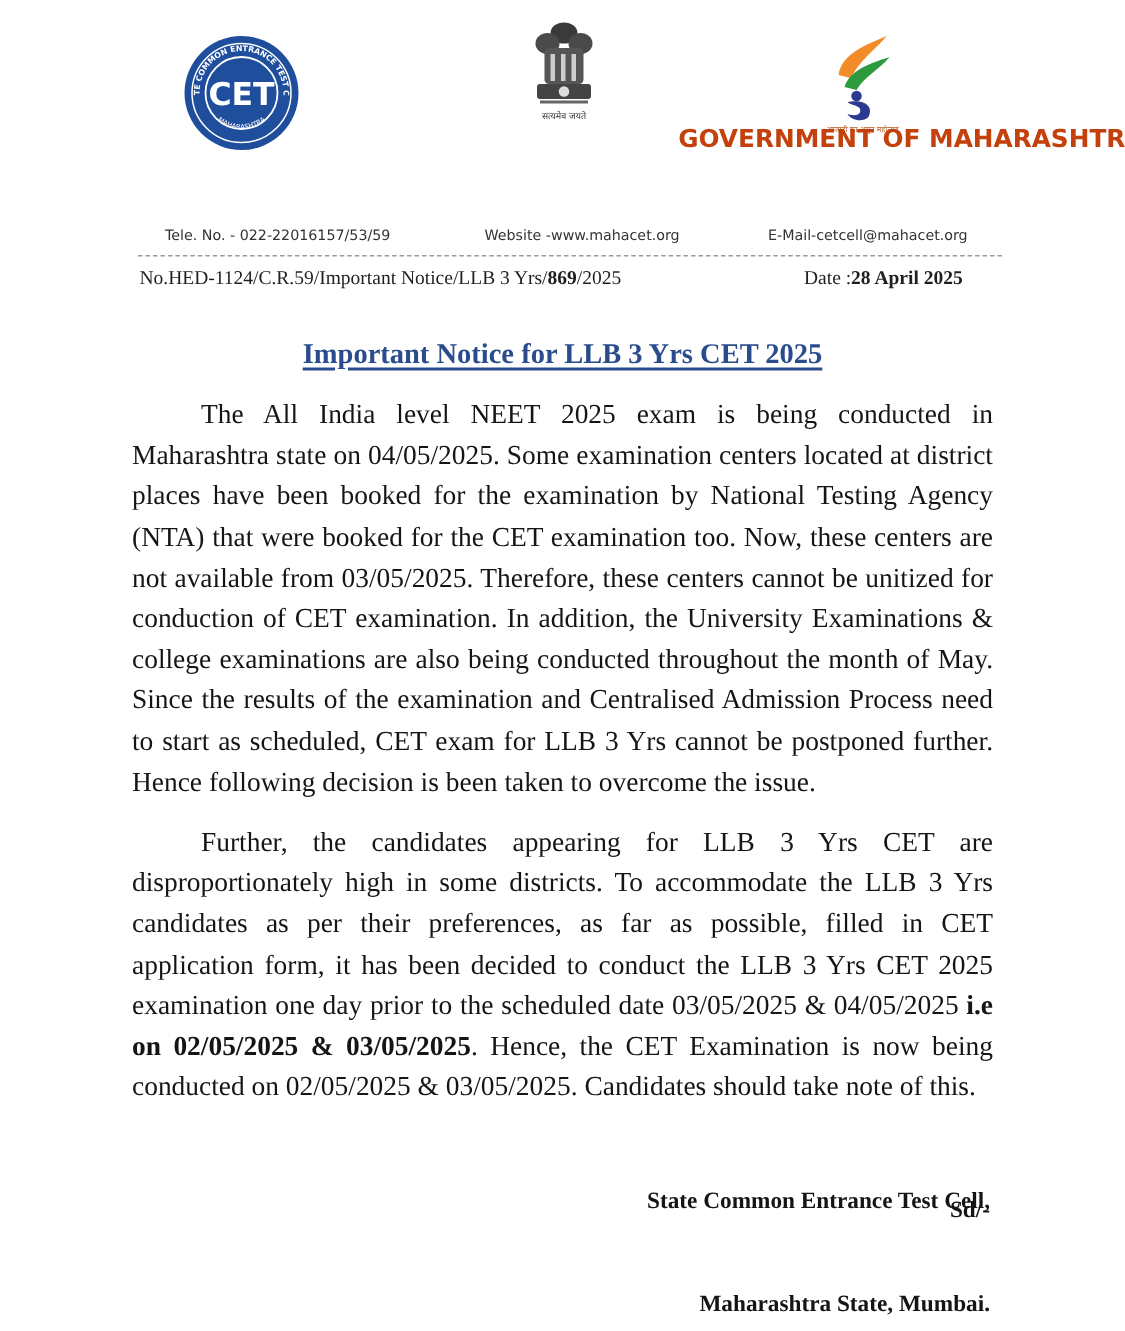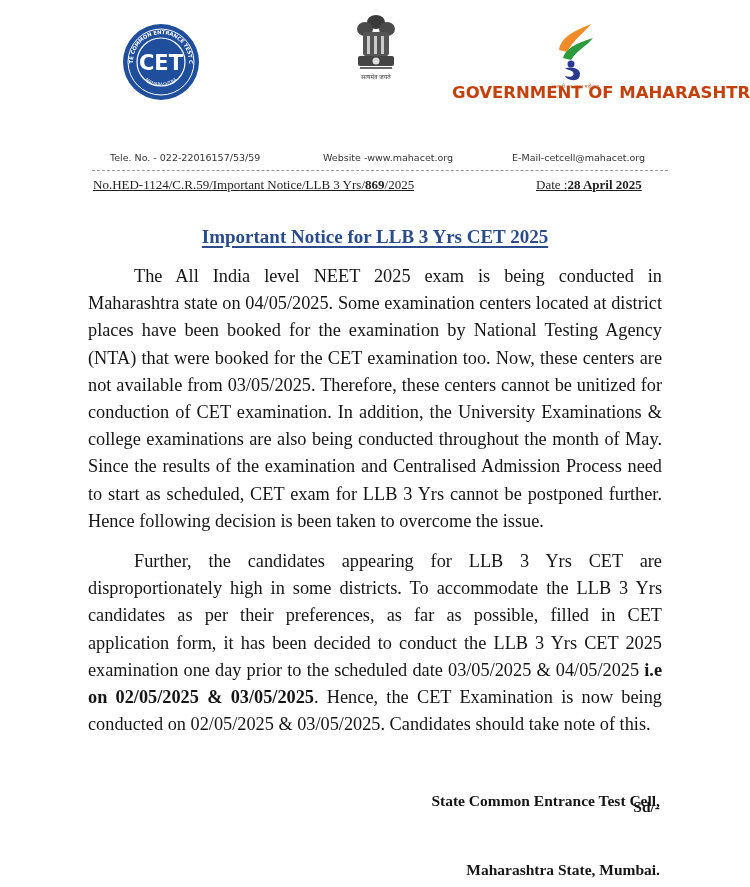--- a/index.html
+++ b/index.html
@@ -14,21 +14,21 @@
   .hdr { position: absolute; left: 13px; width: 750px; text-align: right; font-family: "DejaVu Sans", sans-serif; font-weight: bold; color: #c2410c; }
   .gov { top: 83px; font-size: 16.5px; padding-left: 30px; box-sizing: border-box; }
   .cell { top: 104px; font-size: 14px; letter-spacing: 0.1px; }
   .addr { position: absolute; left: 0; width: 750px; top: 131px; text-align: center; font-family: "DejaVu Sans", sans-serif; font-size: 9.5px; color: #333; padding-left: 10px; box-sizing: border-box; }
   .contact { position: absolute; top: 152px; font-family: "DejaVu Sans", sans-serif; font-size: 9.5px; color: #333; }
   .tele { left: 110px; }
   .web { left: 323px; }
   .mail { left: 512px; }
   .rule { position: absolute; left: 92px; width: 576px; top: 170px; height: 0; border-top: 1px dashed #9a9a9a; }
 
-  .ref { position: absolute; top: 177px; font-family: "Liberation Serif", serif; font-size: 13px; color: #1f1f1f; text-decoration: underline; }
+  .ref { position: absolute; top: 177px; font-family: "Liberation Serif", serif; font-size: 13px; color: #1f1f1f; }
   .ref-no { left: 93px; }
   .ref-date { left: 536px; text-align: right; }
   b.bold { font-weight: bold; }
 
   .title { position: absolute; left: 0; width: 750px; top: 226px; text-align: center; font-family: "Liberation Serif", serif; font-weight: bold; font-size: 19px; color: #2a4c8c; }
   .title span { text-decoration: underline; text-decoration-thickness: 1.5px; text-underline-offset: 3px; }
 
   .para { position: absolute; left: 88px; width: 574px; font-family: "Liberation Serif", serif; font-size: 18.3px; line-height: 27.2px; text-align: justify; color: #151515; }
   .para p { margin: 0; text-indent: 46px; }
   .p1 { top: 263px; }

